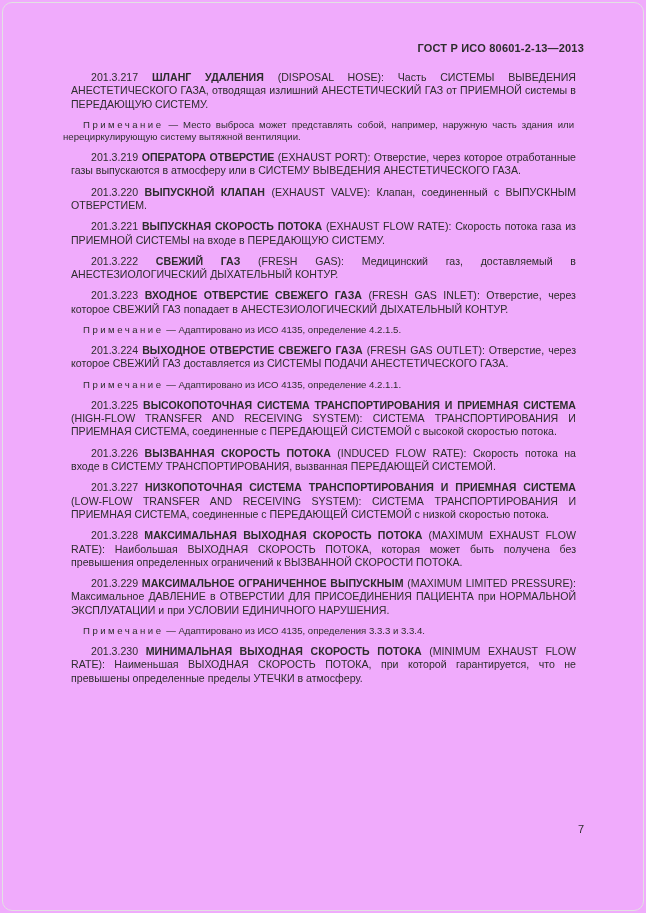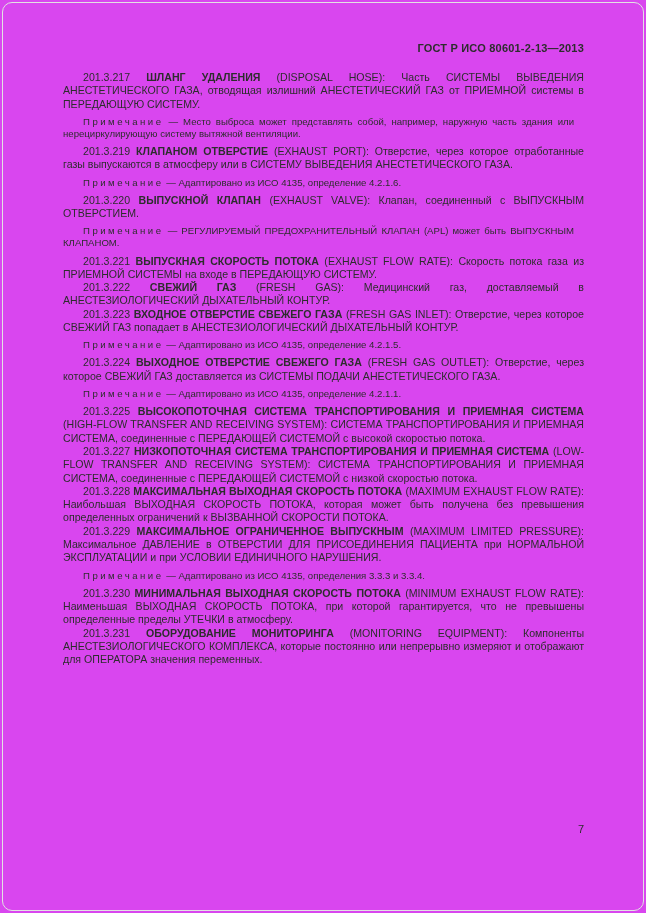--- a/index.html
+++ b/index.html
@@ -4,21 +4,21 @@
 <style>
   html, body {
     margin: 0;
     padding: 0;
     background: #ffffff;
   }
   .page {
     position: relative;
     width: 646px;
     height: 913px;
-    background: #d946ef;
+    background: #f0abfc;
     box-sizing: border-box;
     padding: 42px 62px 0 63px;
     font-family: "Liberation Sans", sans-serif;
     color: #2d2d2d;
     overflow: hidden;
   }
   .page-frame {
     position: absolute;
     inset: 2px;
     border: 1px solid #e2e2e2;
@@ -31,21 +31,21 @@
     font-weight: bold;
     letter-spacing: 0.2px;
     margin: 0 0 17px 0;
   }
   .doc-body {
     font-size: 10.6px;
     line-height: 13.3px;
     text-align: justify;
   }
   .para {
-    margin: 0;
+    margin: 8px;
     text-indent: 20px;
   }
   .para b {
     font-weight: bold;
   }
   .note {
     font-size: 9.6px;
     line-height: 12.1px;
     margin: 5px 10px 5px 0;
   }
@@ -66,35 +66,33 @@
 <div class="page">
   <div class="page-frame"></div>
 
   <div class="header">
     <span>ГОСТ Р ИСО 80601-2-13—2013</span>
   </div>
 
   <div class="doc-body" id="doc-body">
       <p class="para term"><span>201.3.217</span> <b>ШЛАНГ УДАЛЕНИЯ</b> <span>(DISPOSAL HOSE): Часть СИСТЕМЫ ВЫВЕДЕНИЯ АНЕСТЕТИЧЕСКОГО ГАЗА, отводящая излишний АНЕСТЕТИЧЕСКИЙ ГАЗ от ПРИЕМНОЙ системы в ПЕРЕДАЮЩУЮ СИСТЕМУ.</span></p>
       <p class="para note"><span class="note-label">Примечание</span> <span>— Место выброса может представлять собой, например, наружную часть здания или нерециркулирующую систему вытяжной вентиляции.</span></p>
-      <p class="para term"><span>201.3.219</span> <b>КЛАПАНОМ ОТВЕРСТИЕ</b> <span>(EXHAUST PORT): Отверстие, через которое отработанные газы выпускаются в атмосферу или в СИСТЕМУ ВЫВЕДЕНИЯ АНЕСТЕТИЧЕСКОГО ГАЗА.</span></p>
-      <p class="para note"><span class="note-label">Примечание</span> <span>— Адаптировано из ИСО 4135, определение 4.2.1.6.</span></p>
+      <p class="para term"><span>201.3.219</span> <b>ОПЕРАТОРА ОТВЕРСТИЕ</b> <span>(EXHAUST PORT): Отверстие, через которое отработанные газы выпускаются в атмосферу или в СИСТЕМУ ВЫВЕДЕНИЯ АНЕСТЕТИЧЕСКОГО ГАЗА.</span></p>
       <p class="para term"><span>201.3.220</span> <b>ВЫПУСКНОЙ КЛАПАН</b> <span>(EXHAUST VALVE): Клапан, соединенный с ВЫПУСКНЫМ ОТВЕРСТИЕМ.</span></p>
-      <p class="para note"><span class="note-label">Примечание</span> <span>— РЕГУЛИРУЕМЫЙ ПРЕДОХРАНИТЕЛЬНЫЙ КЛАПАН (APL) может быть ВЫПУСКНЫМ КЛАПАНОМ.</span></p>
       <p class="para term"><span>201.3.221</span> <b>ВЫПУСКНАЯ СКОРОСТЬ ПОТОКА</b> <span>(EXHAUST FLOW RATE): Скорость потока газа из ПРИЕМНОЙ СИСТЕМЫ на входе в ПЕРЕДАЮЩУЮ СИСТЕМУ.</span></p>
       <p class="para term"><span>201.3.222</span> <b>СВЕЖИЙ ГАЗ</b> <span>(FRESH GAS): Медицинский газ, доставляемый в АНЕСТЕЗИОЛОГИЧЕСКИЙ ДЫХАТЕЛЬНЫЙ КОНТУР.</span></p>
       <p class="para term"><span>201.3.223</span> <b>ВХОДНОЕ ОТВЕРСТИЕ СВЕЖЕГО ГАЗА</b> <span>(FRESH GAS INLET): Отверстие, через которое СВЕЖИЙ ГАЗ попадает в АНЕСТЕЗИОЛОГИЧЕСКИЙ ДЫХАТЕЛЬНЫЙ КОНТУР.</span></p>
       <p class="para note"><span class="note-label">Примечание</span> <span>— Адаптировано из ИСО 4135, определение 4.2.1.5.</span></p>
       <p class="para term"><span>201.3.224</span> <b>ВЫХОДНОЕ ОТВЕРСТИЕ СВЕЖЕГО ГАЗА</b> <span>(FRESH GAS OUTLET): Отверстие, через которое СВЕЖИЙ ГАЗ доставляется из СИСТЕМЫ ПОДАЧИ АНЕСТЕТИЧЕСКОГО ГАЗА.</span></p>
       <p class="para note"><span class="note-label">Примечание</span> <span>— Адаптировано из ИСО 4135, определение 4.2.1.1.</span></p>
       <p class="para term"><span>201.3.225</span> <b>ВЫСОКОПОТОЧНАЯ СИСТЕМА ТРАНСПОРТИРОВАНИЯ И ПРИЕМНАЯ СИСТЕМА</b> <span>(HIGH-FLOW TRANSFER AND RECEIVING SYSTEM): СИСТЕМА ТРАНСПОРТИРОВАНИЯ И ПРИЕМНАЯ СИСТЕМА, соединенные с ПЕРЕДАЮЩЕЙ СИСТЕМОЙ с высокой скоростью потока.</span></p>
+      <p class="para term"><span>201.3.226</span> <b>ВЫЗВАННАЯ СКОРОСТЬ ПОТОКА</b> <span>(INDUCED FLOW RATE): Скорость потока на входе в СИСТЕМУ ТРАНСПОРТИРОВАНИЯ, вызванная ПЕРЕДАЮЩЕЙ СИСТЕМОЙ.</span></p>
       <p class="para term"><span>201.3.227</span> <b>НИЗКОПОТОЧНАЯ СИСТЕМА ТРАНСПОРТИРОВАНИЯ И ПРИЕМНАЯ СИСТЕМА</b> <span>(LOW-FLOW TRANSFER AND RECEIVING SYSTEM): СИСТЕМА ТРАНСПОРТИРОВАНИЯ И ПРИЕМНАЯ СИСТЕМА, соединенные с ПЕРЕДАЮЩЕЙ СИСТЕМОЙ с низкой скоростью потока.</span></p>
       <p class="para term"><span>201.3.228</span> <b>МАКСИМАЛЬНАЯ ВЫХОДНАЯ СКОРОСТЬ ПОТОКА</b> <span>(MAXIMUM EXHAUST FLOW RATE): Наибольшая ВЫХОДНАЯ СКОРОСТЬ ПОТОКА, которая может быть получена без превышения определенных ограничений к ВЫЗВАННОЙ СКОРОСТИ ПОТОКА.</span></p>
       <p class="para term"><span>201.3.229</span> <b>МАКСИМАЛЬНОЕ ОГРАНИЧЕННОЕ ВЫПУСКНЫМ</b> <span>(MAXIMUM LIMITED PRESSURE): Максимальное ДАВЛЕНИЕ в ОТВЕРСТИИ ДЛЯ ПРИСОЕДИНЕНИЯ ПАЦИЕНТА при НОРМАЛЬНОЙ ЭКСПЛУАТАЦИИ и при УСЛОВИИ ЕДИНИЧНОГО НАРУШЕНИЯ.</span></p>
       <p class="para note"><span class="note-label">Примечание</span> <span>— Адаптировано из ИСО 4135, определения 3.3.3 и 3.3.4.</span></p>
       <p class="para term"><span>201.3.230</span> <b>МИНИМАЛЬНАЯ ВЫХОДНАЯ СКОРОСТЬ ПОТОКА</b> <span>(MINIMUM EXHAUST FLOW RATE): Наименьшая ВЫХОДНАЯ СКОРОСТЬ ПОТОКА, при которой гарантируется, что не превышены определенные пределы УТЕЧКИ в атмосферу.</span></p>
-      <p class="para term"><span>201.3.231</span> <b>ОБОРУДОВАНИЕ МОНИТОРИНГА</b> <span>(MONITORING EQUIPMENT): Компоненты АНЕСТЕЗИОЛОГИЧЕСКОГО КОМПЛЕКСА, которые постоянно или непрерывно измеряют и отображают для ОПЕРАТОРА значения переменных.</span></p>
     </div>
 
   <div class="footer">
     <span>7</span>
   </div>
 </div>
 
 </body></html>

